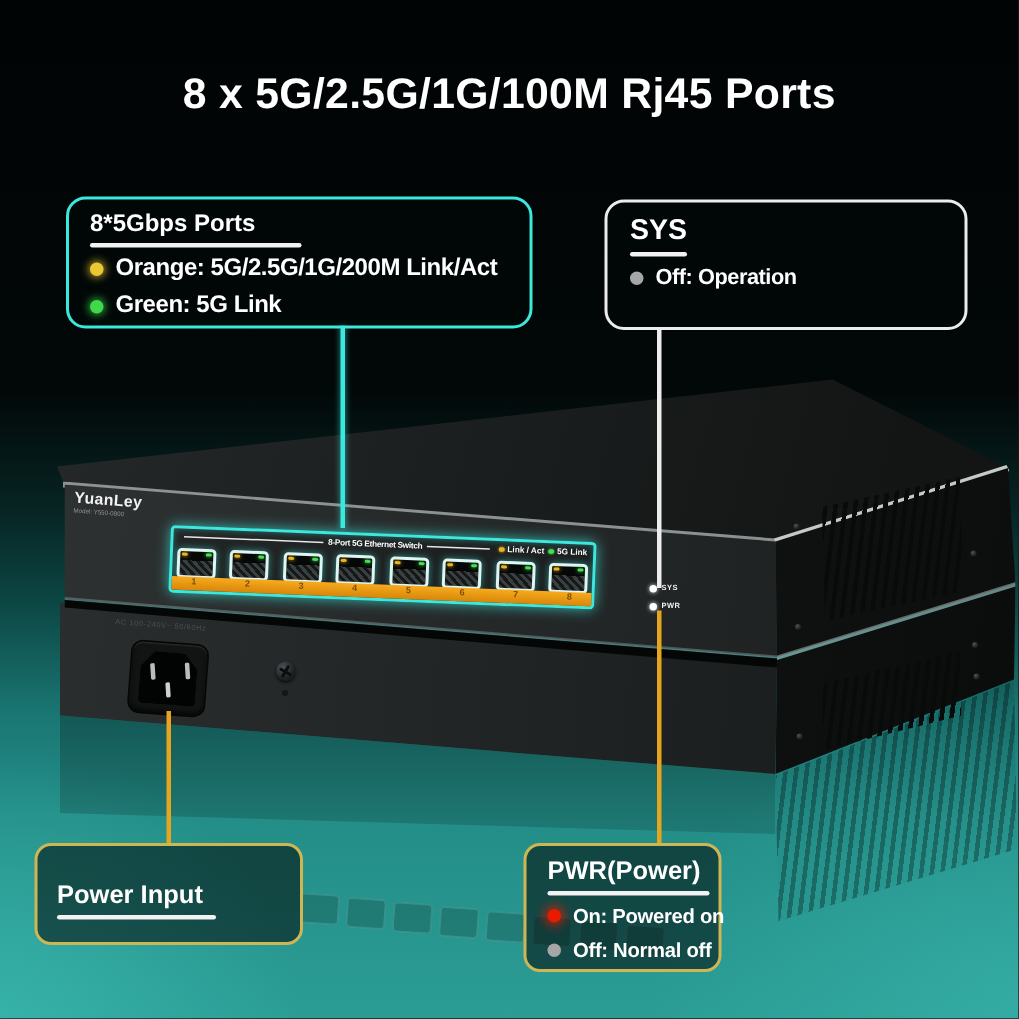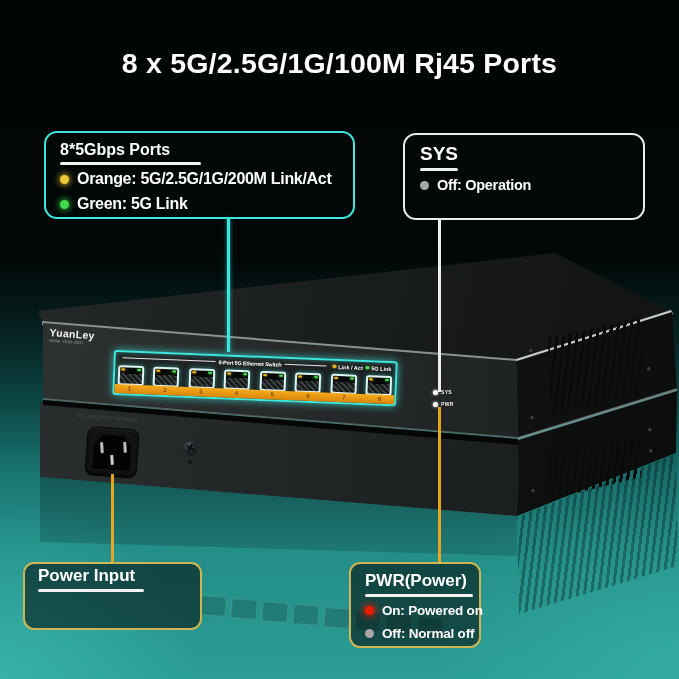--- a/index.html
+++ b/index.html
@@ -31,21 +31,21 @@
   #ports-box { left:44px; top:131px; width:311px; height:88px; border:2.5px solid #3be8de; padding:8px 0 0 14px; }
   #ports-box .ctitle { font-size:16px; }
   #ports-box .underline { width:141px; margin-top:3px; }
   #ports-box .crow { margin-top:4px; height:21px; font-size:16px; font-weight:bold; letter-spacing:-.3px; }
 
   #sys-box { left:403px; top:133px; width:242px; height:87px; border:2.5px solid #ececec; padding:8px 0 0 15px; }
   #sys-box .ctitle { font-size:19px; }
   #sys-box .underline { width:38px; margin-top:3px; }
   #sys-box .crow { margin-top:4px; height:21px; font-size:14.5px; font-weight:bold; letter-spacing:-.3px; }
 
-  #power-box { left:23px; top:562px; width:179px; height:68px; border:2.5px solid #cfb654; border-radius:11px; padding:2px 0 0 13px; }
+  #power-box { left:23px; top:562px; width:179px; height:68px; border:2.5px solid #cfb654; border-radius:11px; padding:23px 0 0 13px; }
   #power-box .ctitle { font-size:17px; }
   #power-box .underline { width:106px; margin-top:3px; }
   #power-box .cbody { margin-top:5px; font-size:15px; font-weight:bold; letter-spacing:-.4px; white-space:nowrap; }
 
   #pwr-box { left:349px; top:562px; width:132px; height:86px; border:2.5px solid #cfb654; border-radius:11px; padding:7px 0 0 14px; }
   #pwr-box .ctitle { font-size:17px; }
   #pwr-box .underline { width:108px; margin-top:3px; }
   #pwr-box .crow { margin-top:5px; height:18px; font-size:13.5px; font-weight:bold; letter-spacing:-.2px; }
 
   

